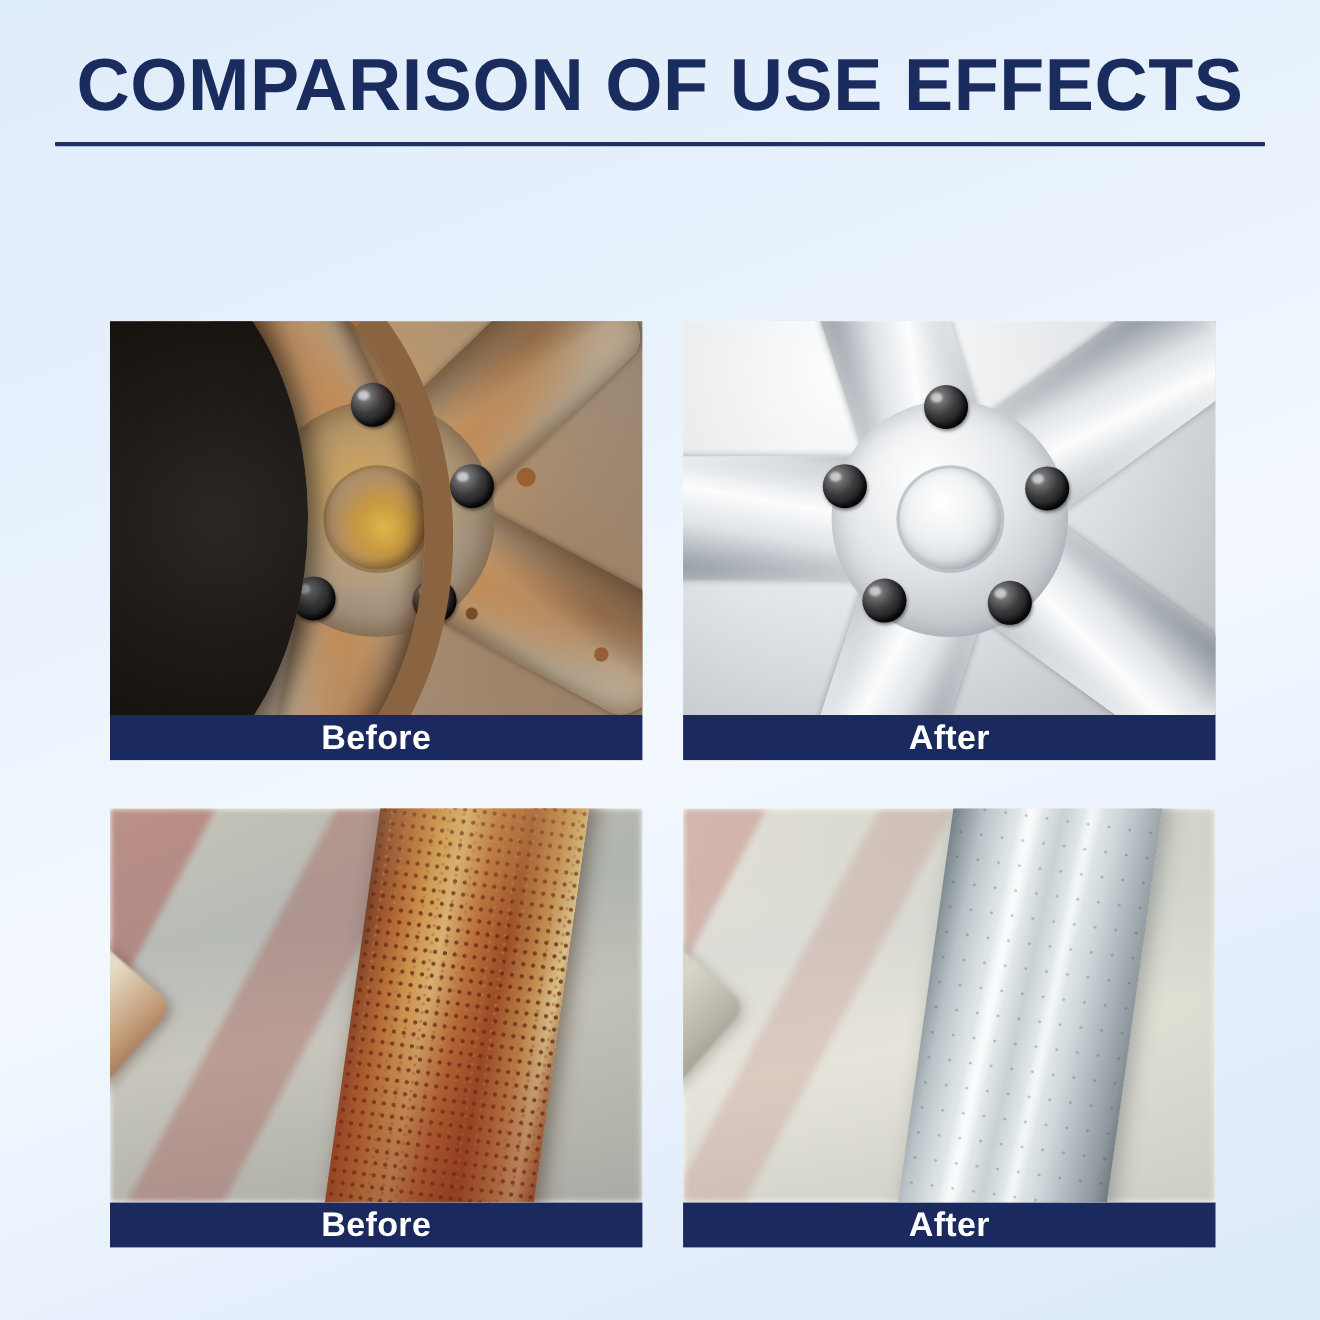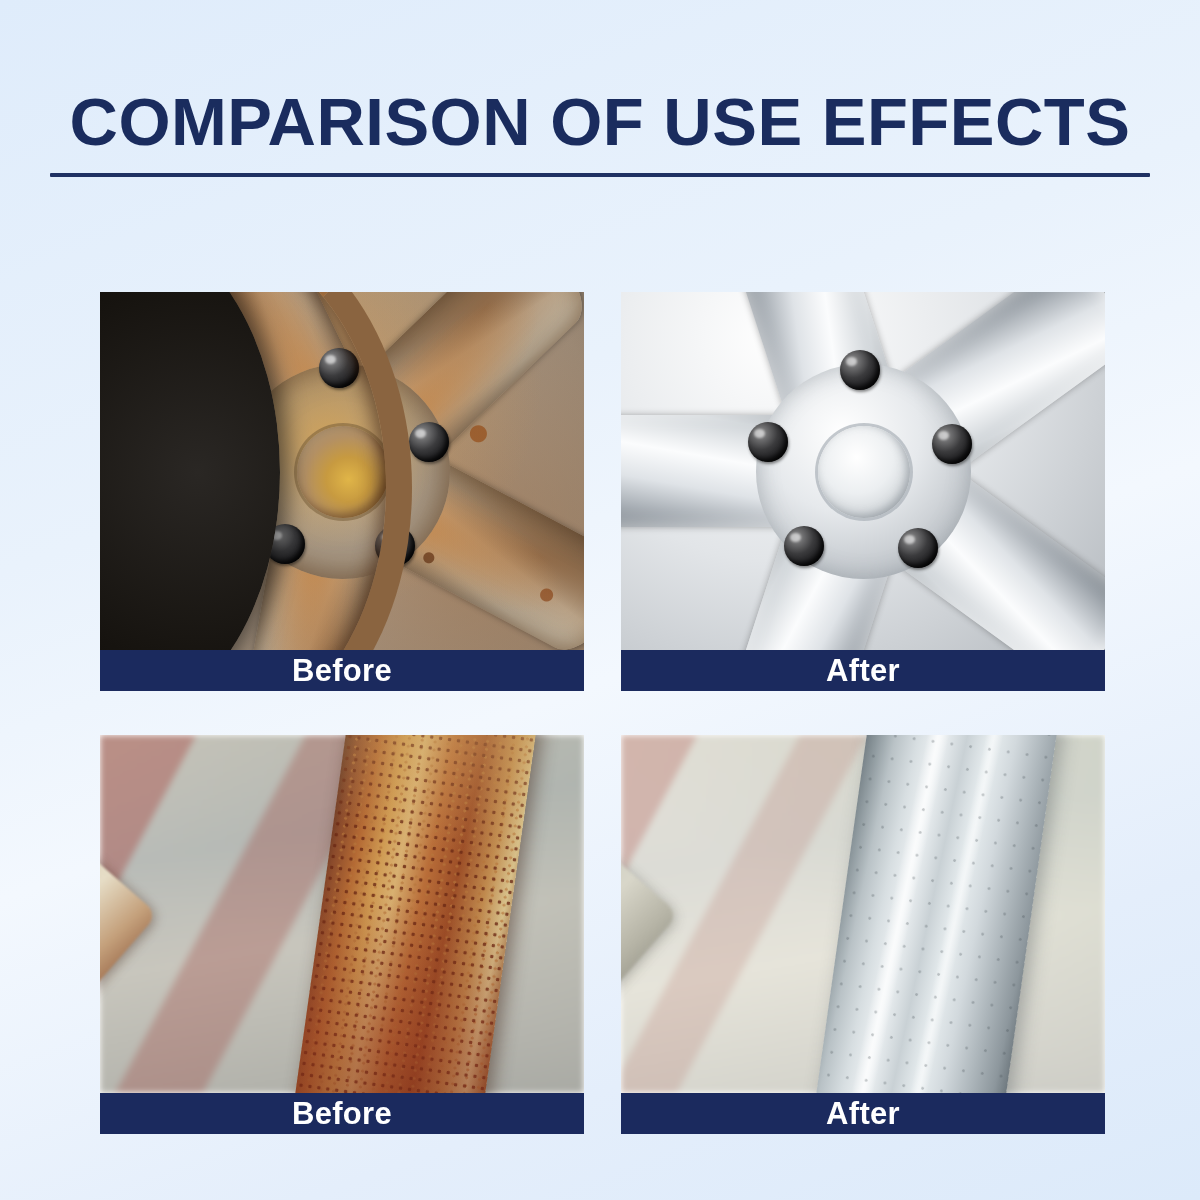--- a/index.html
+++ b/index.html
@@ -21,21 +21,21 @@
     width: 1200px;
     height: 1200px;
     position: relative;
   }
 
   
   .header {
     position: absolute;
     top: 0; left: 0;
     width: 1200px;
-    padding-top: 88px;
+    padding-top: 44px;
     text-align: center;
   }
 
   .title {
     font-family: "Liberation Sans", sans-serif;
     font-size: 67px;
     font-weight: bold;
     letter-spacing: 0.5px;
     color: #1a2c5e;
     line-height: 1.0;

